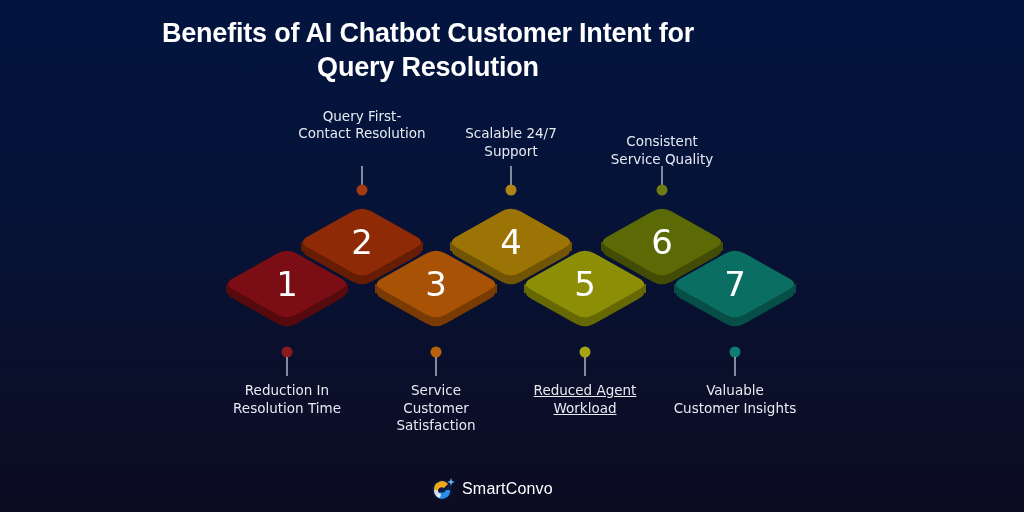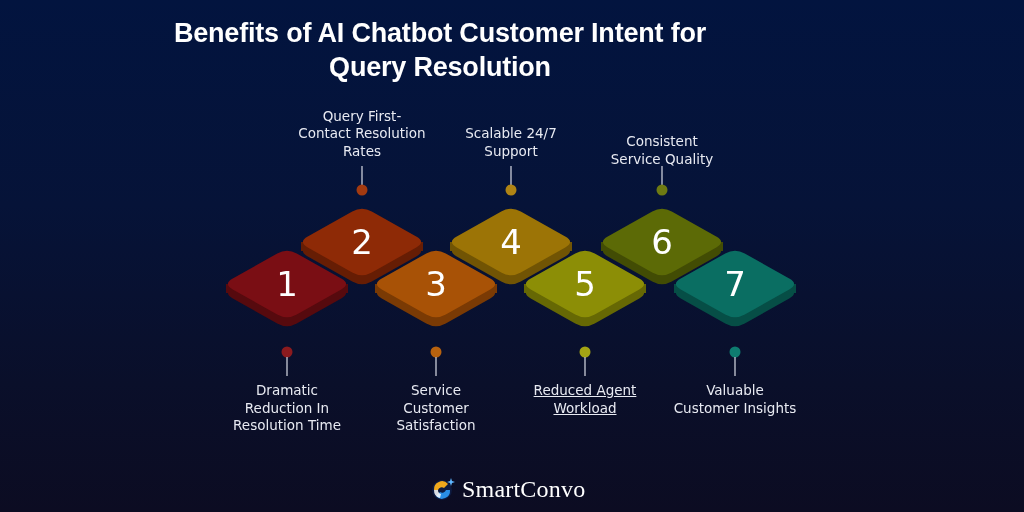--- a/index.html
+++ b/index.html
@@ -3,38 +3,38 @@
 <meta charset="utf-8">
 <style>
   html, body { margin: 0; padding: 0; }
   body {
     width: 1024px; height: 512px; overflow: hidden; position: relative;
     background: linear-gradient(180deg, #02143f 0%, #061338 40%, #0a0f2a 75%, #0c0c22 100%);
     font-family: "Liberation Sans", "DejaVu Sans", sans-serif;
     color: #ffffff;
   }
   .title {
-    position: absolute; left: 16px; top: 16px; width: 848px;
+    position: absolute; left: 4px; top: 16px; width: 848px;
     text-align: center; font-weight: bold; font-size: 27px; line-height: 34px;
     letter-spacing: -0.2px; color: #ffffff;
   }
   .title span { display: block; }
   svg.diagram { position: absolute; left: 0; top: 0; }
   .label {
     position: absolute; width: 170px; text-align: center;
     font-size: 14px; line-height: 17.5px; color: #e8eaf2;
     font-family: "DejaVu Sans", sans-serif; font-size: 13.5px;
   }
   .label span { display: block; }
   .brand {
     position: absolute; left: 430px; top: 474px; height: 30px;
     display: flex; align-items: center; gap: 6px;
   }
   .brand-name {
-    font-family: Liberation Serif, serif; font-size: 24px; color: #ffffff; letter-spacing: 0.2px; text-align: right;
+    font-family: Liberation Sans, sans-serif; font-size: 16px; color: #ffffff; letter-spacing: 0.2px; text-align: right;
   }
 </style>
 </head>
 <body>
 
 <div class="title">
   <span>Benefits of AI Chatbot Customer Intent for</span>
   <span>Query Resolution</span>
 </div>
 
@@ -106,28 +106,26 @@
     <g>
       <path d="M725.2383539842051 262.49092588388464 Q735 257 744.7616460157949 262.49092588388464 L789.2383539842051 287.50907411611536 Q799 293 789.2383539842051 298.49092588388464 L744.7616460157949 323.50907411611536 Q735 329 725.2383539842051 323.50907411611536 L680.7616460157949 298.49092588388464 Q671 293 680.7616460157949 287.50907411611536 Z" fill="#064e46"></path>
       <rect x="674" y="284" width="122" height="9" fill="#064e46"></rect>
       <path d="M725.2383539842051 253.49092588388467 Q735 248 744.7616460157949 253.49092588388467 L789.2383539842051 278.50907411611536 Q799 284 789.2383539842051 289.49092588388464 L744.7616460157949 314.50907411611536 Q735 320 725.2383539842051 314.50907411611536 L680.7616460157949 289.49092588388464 Q671 284 680.7616460157949 278.50907411611536 Z" fill="#0a6e62"></path>
       <text x="735" y="296" text-anchor="middle" font-size="34" fill="#ffffff" font-family="DejaVu Sans, sans-serif">7</text>
     </g>
   </svg>
 
 <div id="labels">
     <div class="label" style="left: 202px; top: 382px;">
-      <span>Dramatic</span>
       <span>Reduction In</span>
       <span>Resolution Time</span>
     </div>
     <div class="label" style="left: 277px; top: 107.5px;">
       <span>Query First-</span>
       <span>Contact Resolution</span>
-      <span>Rates</span>
     </div>
     <div class="label" style="left: 351px; top: 382px;">
       <span>Service</span>
       <span>Customer</span>
       <span>Satisfaction</span>
     </div>
     <div class="label" style="left: 426px; top: 125px;">
       <span>Scalable 24/7</span>
       <span>Support</span>
     </div>

